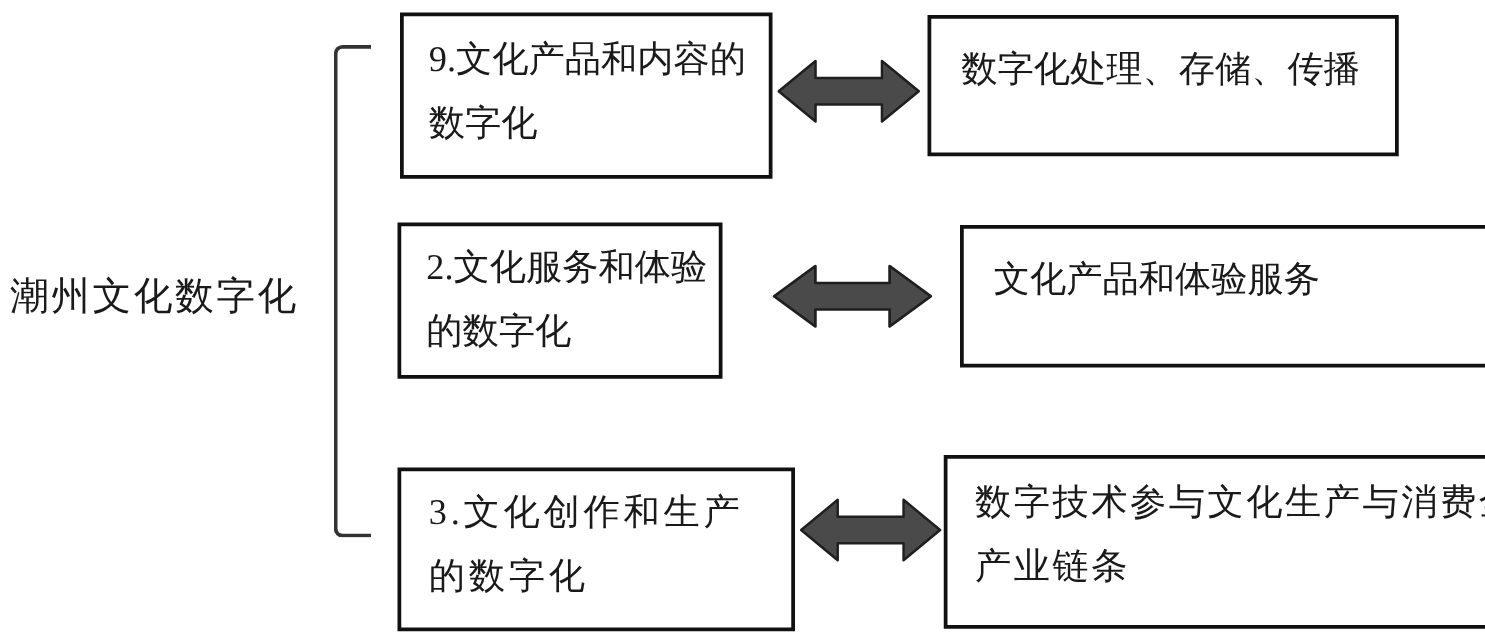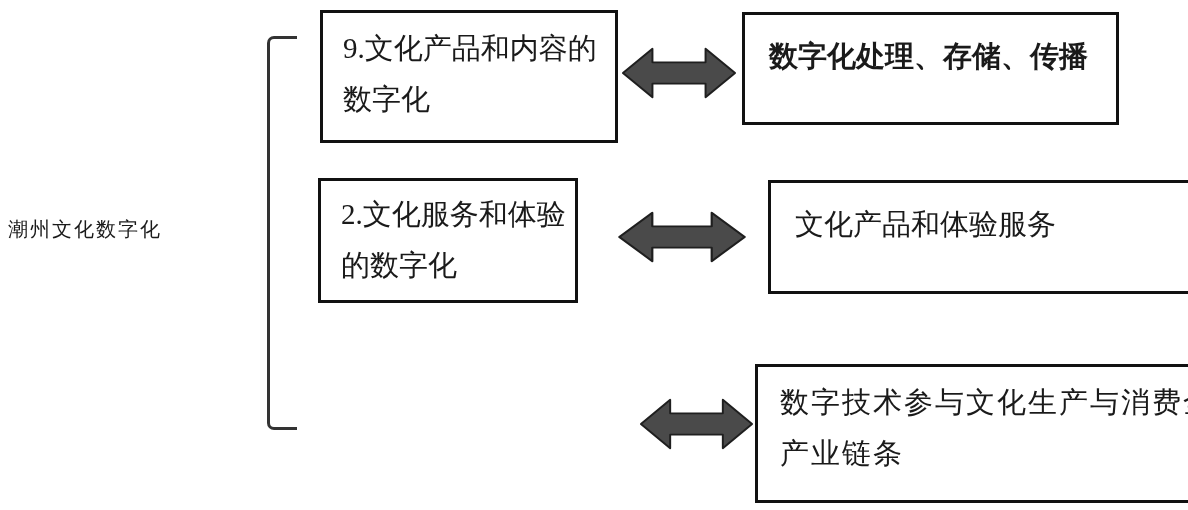--- a/index.html
+++ b/index.html
@@ -19,21 +19,21 @@
     background: var(--background);
     font-family: "Liberation Serif", "DejaVu Serif", serif;
     color: var(--text);
     overflow: hidden;
   }
   .root-label {
     position: absolute;
     left: 8px;
     top: 216px;
     width: 245px;
-    font-size: 20px;
+    font-size: 31px;
     letter-spacing: 2px;
     white-space: nowrap;
   }
   .bracket {
     position: absolute;
     left: 267px;
     top: 36px;
     width: 30px;
     height: 394px;
     border-left: 3px solid var(--bracket);
@@ -44,21 +44,21 @@
   .box {
     position: absolute;
     border: 3px solid var(--box_border);
     background: var(--background);
     font-size: 29px;
     line-height: 1.75;
   }
   .lb1 { left: 320px; top: 10px;  width: 298px; height: 133px; padding: 10px 8px 0 20px; }
   .lb2 { left: 318px; top: 178px; width: 260px; height: 125px; padding: 8px 8px 0 20px; }
   .lb3 { left: 318px; top: 374px; width: 318px; height: 131px; padding: 8px 8px 0 22px; letter-spacing: 3px; }
-  .rb1 { left: 742px; top: 12px;  width: 377px; height: 113px; padding: 16px 10px 16px 24px; font-weight: bold; }
+  .rb1 { left: 742px; top: 12px;  width: 377px; height: 113px; padding: 16px 10px 16px 24px; }
   .rb2 { left: 768px; top: 180px; width: 432px; height: 114px; padding: 16px 10px 0 24px; }
   .rb3 { left: 755px; top: 364px; width: 494px; height: 139px; padding: 10px 8px 0 22px; letter-spacing: 2px; }
   .arrow { position: absolute; display: block; }
   .ar1 { left: 620px; top: 44px;  width: 118px; height: 58px; }
   .ar2 { left: 616px; top: 208px; width: 132px; height: 58px; }
   .ar3 { left: 638px; top: 395px; width: 117px; height: 58px; }
   .arrow polygon {
     fill: var(--arrow_fill);
     stroke: var(--arrow_outline);
     stroke-width: 2;
@@ -87,20 +87,23 @@
   <div class="box lb2">
     <span>2.文化服务和体验的数字化</span>
   </div>
   <svg class="arrow ar2" viewBox="0 0 120 60" preserveAspectRatio="none">
     <polygon points="3,30 33,5 33,19 87,19 87,5 117,30 87,55 87,41 33,41 33,55"></polygon>
   </svg>
   <div class="box rb2">
     <span>文化产品和体验服务</span>
   </div>
 
+  <div class="box lb3">
+    <span>3.文化创作和生产的数字化</span>
+  </div>
   <svg class="arrow ar3" viewBox="0 0 120 60" preserveAspectRatio="none">
     <polygon points="3,30 33,5 33,19 87,19 87,5 117,30 87,55 87,41 33,41 33,55"></polygon>
   </svg>
   <div class="box rb3">
     <span>数字技术参与文化生产与消费全产业链条</span>
   </div>
 
 </div>
 
 </body></html>

